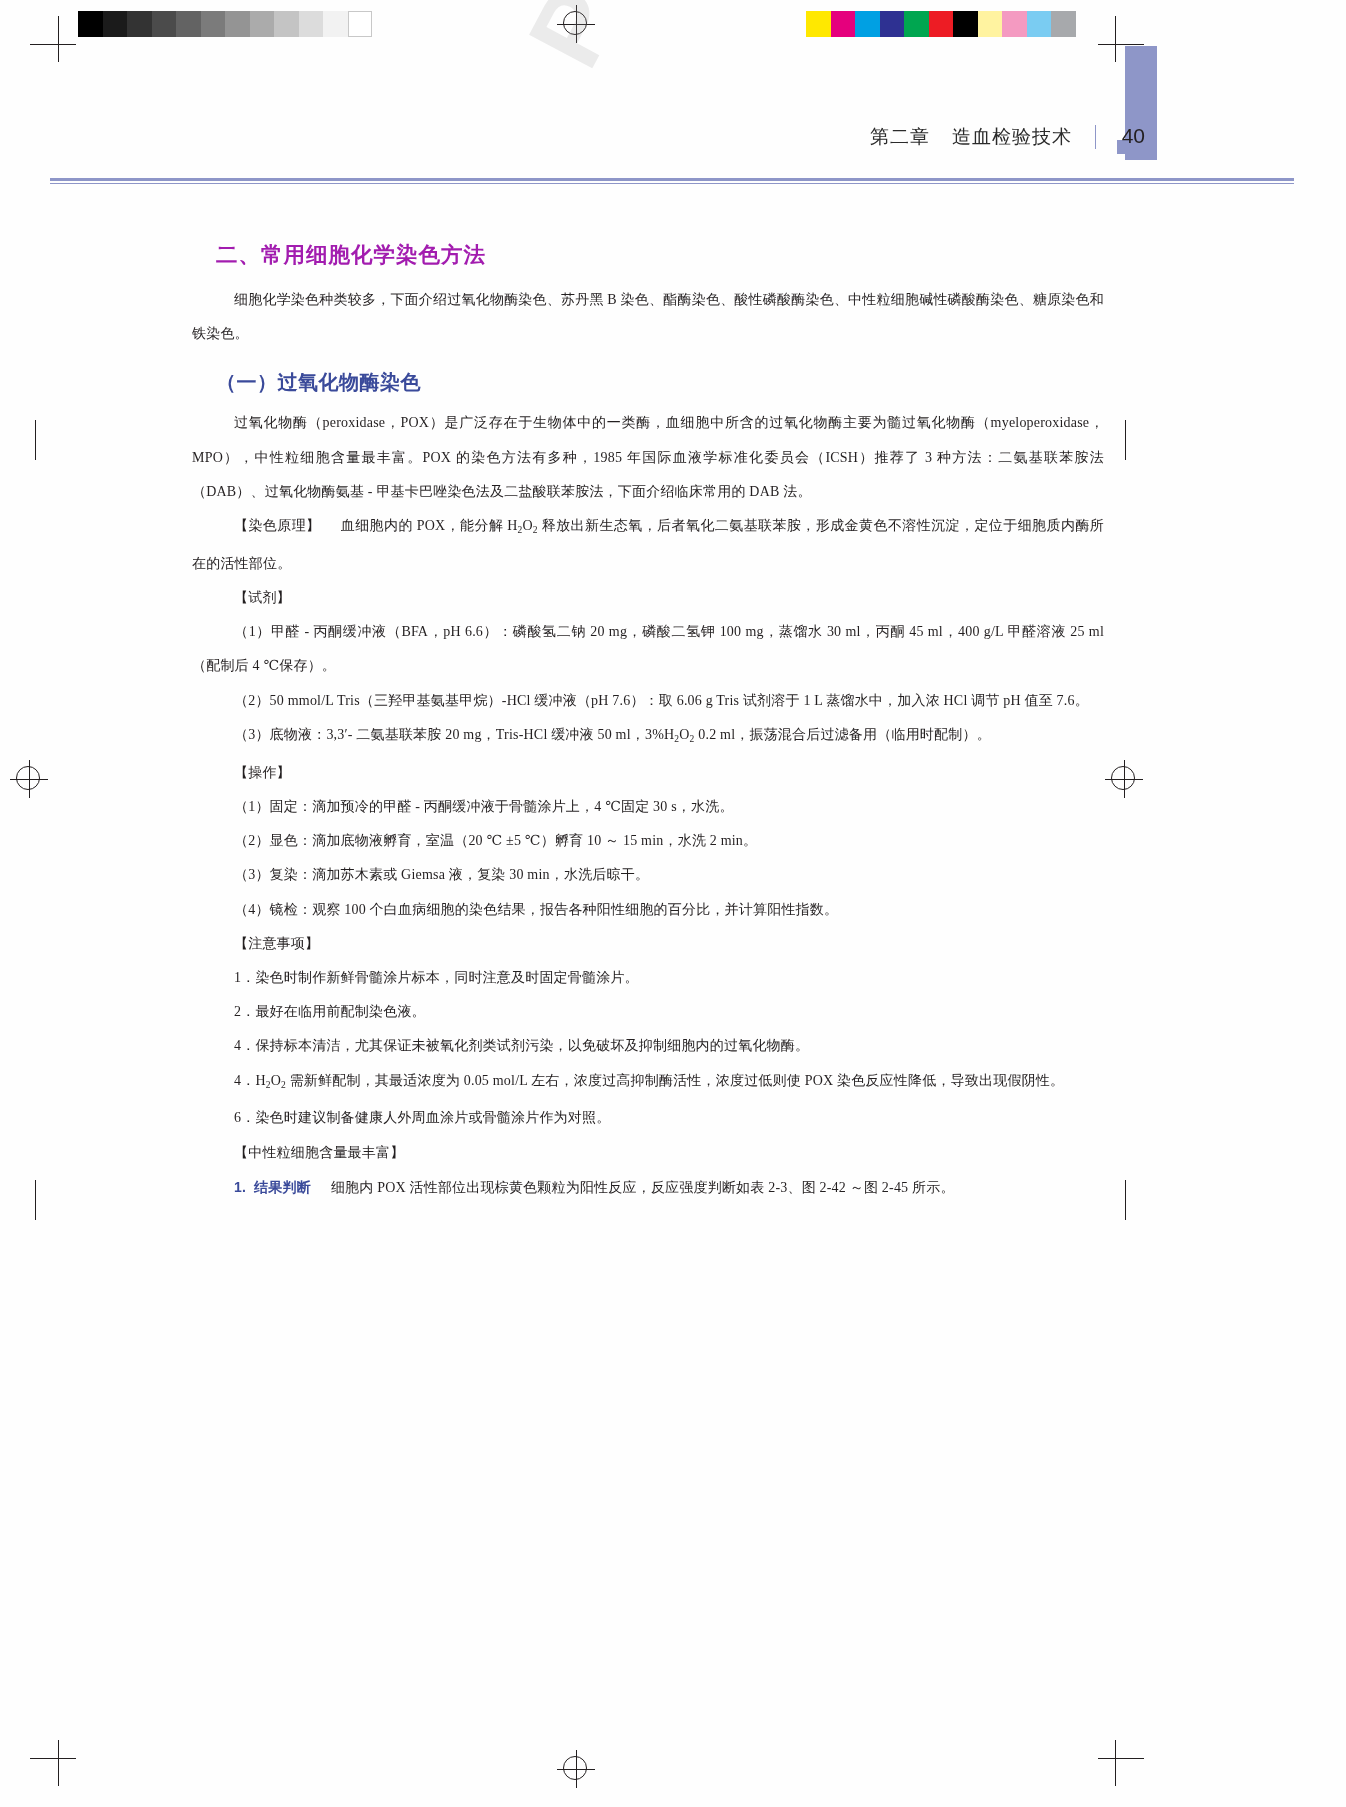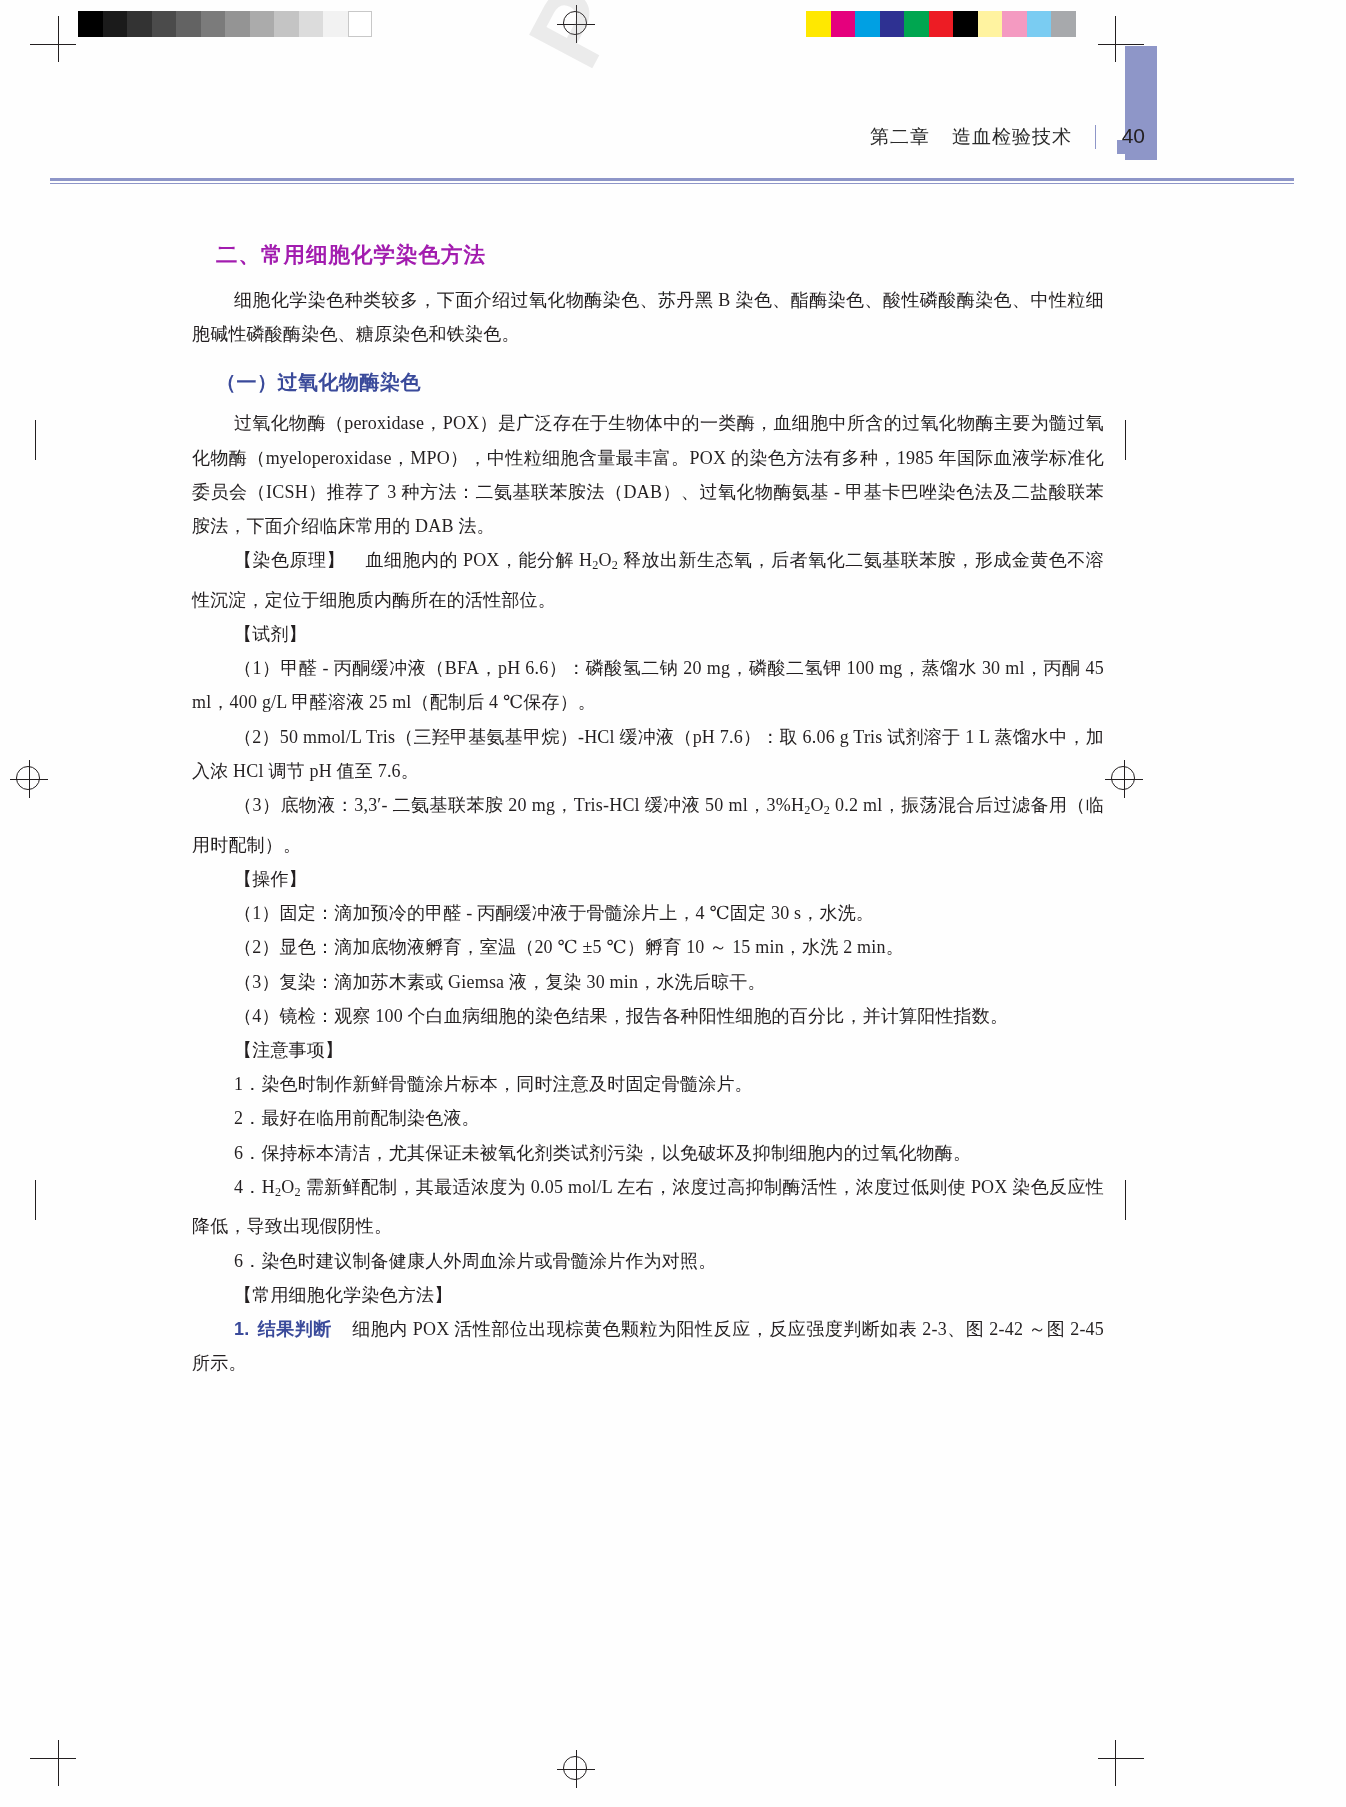--- a/index.html
+++ b/index.html
@@ -214,21 +214,21 @@
   }
   .h3 {
     font-family: "Liberation Sans", sans-serif;
     font-size: 20px;
     font-weight: bold;
     color: #3a4a9a;
     letter-spacing: 0.5px;
     margin: 18px 0 10px 24px;
   }
   p {
-    font-size: 18px;
+    font-size: 14px;
     line-height: 34.2px;
     margin: 0;
     text-align: justify;
     text-justify: inter-ideograph;
     letter-spacing: 0.2px;
   }
   p.ind { text-indent: 42px; }
   sub { font-size: 0.68em; vertical-align: -0.28em; }
   .bold-blue {
     font-family: "Liberation Sans", sans-serif;
@@ -349,22 +349,22 @@
 
     <p class="ind">【操作】</p>
     <p class="ind">（1）固定：滴加预冷的甲醛 - 丙酮缓冲液于骨髓涂片上，4 ℃固定 30 s，水洗。</p>
     <p class="ind">（2）显色：滴加底物液孵育，室温（20 ℃ ±5 ℃）孵育 10 ～ 15 min，水洗 2 min。</p>
     <p class="ind">（3）复染：滴加苏木素或 Giemsa 液，复染 30 min，水洗后晾干。</p>
     <p class="ind">（4）镜检：观察 100 个白血病细胞的染色结果，报告各种阳性细胞的百分比，并计算阳性指数。</p>
 
     <p class="ind">【注意事项】</p>
     <p class="ind">1．染色时制作新鲜骨髓涂片标本，同时注意及时固定骨髓涂片。</p>
     <p class="ind">2．最好在临用前配制染色液。</p>
-    <p class="ind">6．保持标本清洁，尤其保证未被氧化剂类试剂污染，以免破坏及抑制细胞内的过氧化物酶。</p>
+    <p class="ind">4．保持标本清洁，尤其保证未被氧化剂类试剂污染，以免破坏及抑制细胞内的过氧化物酶。</p>
     <p class="ind">4．H<sub>2</sub>O<sub>2</sub> 需新鲜配制，其最适浓度为 0.05 mol/L 左右，浓度过高抑制酶活性，浓度过低则使 POX 染色反应性降低，导致出现假阴性。</p>
     <p class="ind">6．染色时建议制备健康人外周血涂片或骨髓涂片作为对照。</p>
 
-    <p class="ind">【常用细胞化学染色方法】</p>
+    <p class="ind">【中性粒细胞含量最丰富】</p>
 
     <p class="ind"><span class="bold-blue">1.</span><span class="gap-sm" style="width:8px"></span><span class="bold-blue">结果判断</span><span class="gap-sm"></span><span>细胞内 POX 活性部位出现棕黄色颗粒为阳性反应，反应强度判断如表 2-3、图 2-42 ～图 2-45 所示。</span></p>
 
   </div>
 </div>
 
 </body></html>

